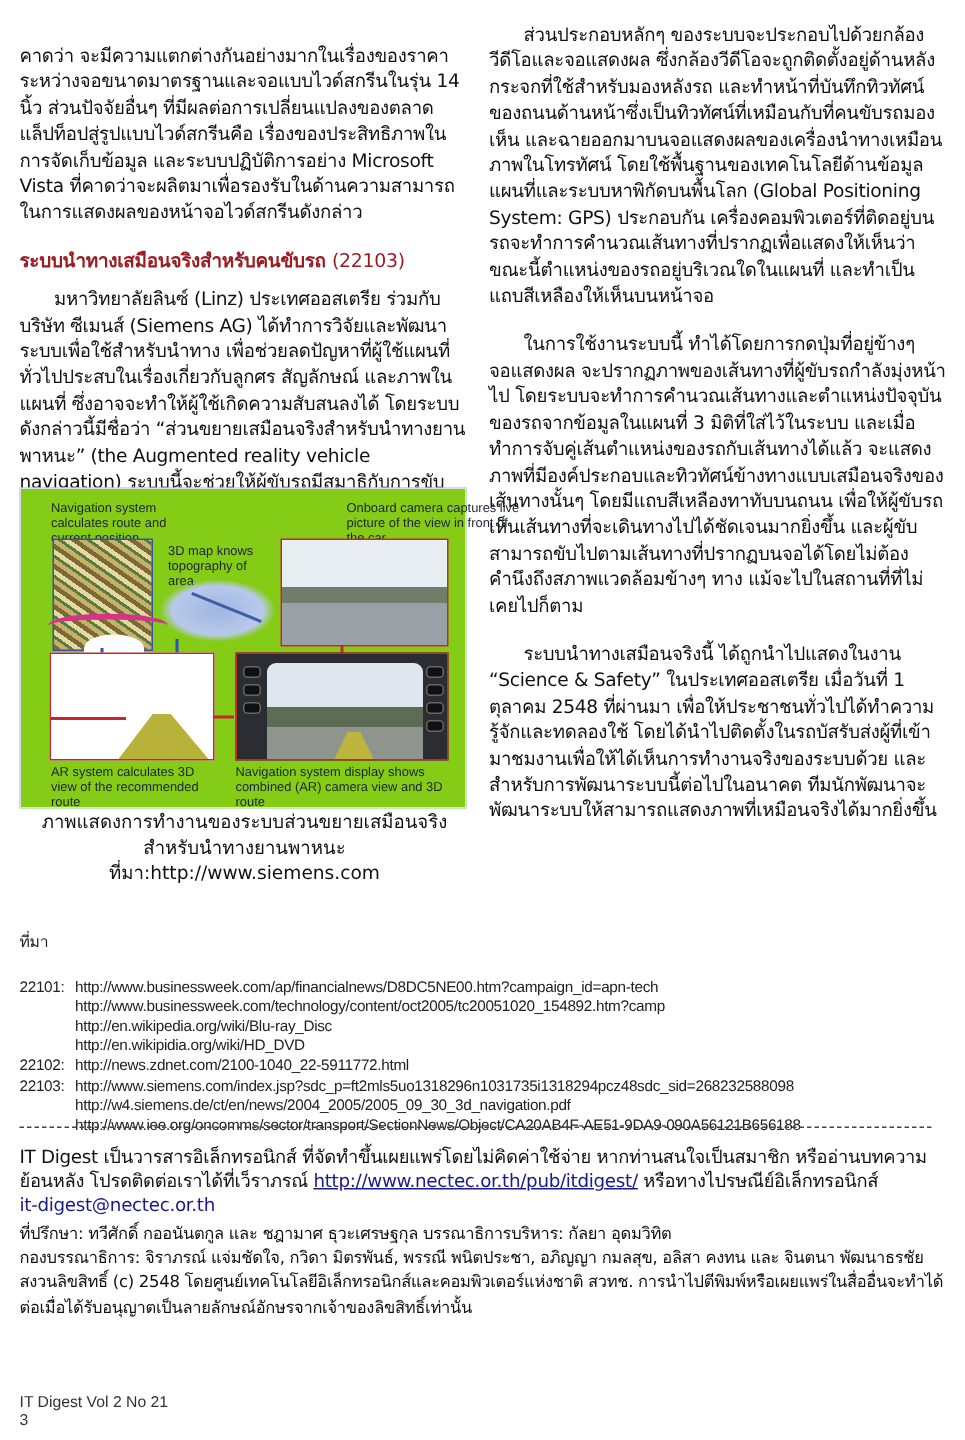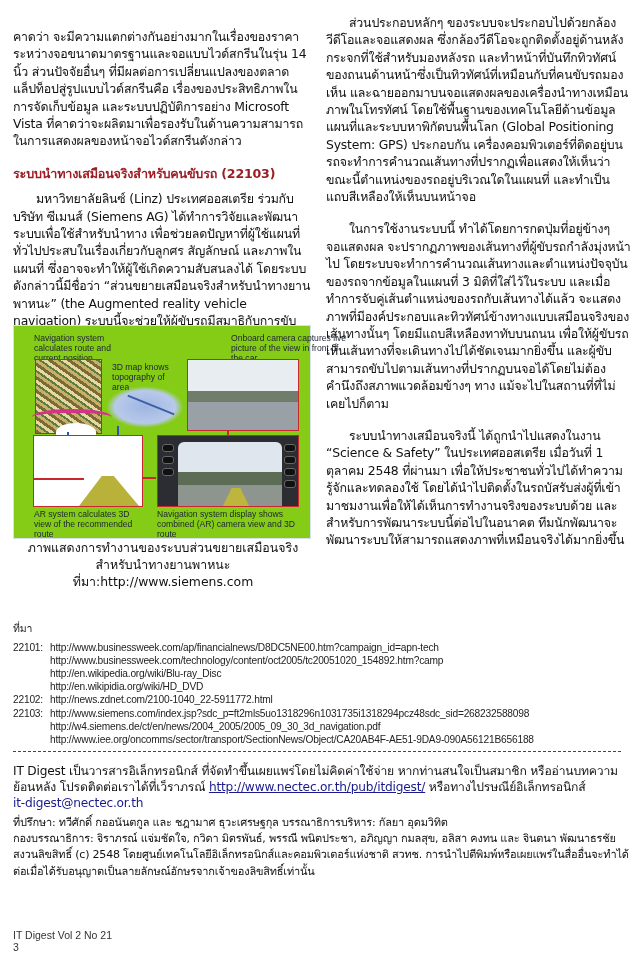--- a/index.html
+++ b/index.html
@@ -6,21 +6,21 @@
   body {
     width: 643px; height: 960px; position: relative; overflow: hidden;
     font-family: "DejaVu Sans", sans-serif; color: #111;
   }
   .col { position: absolute; font-size: 12.4px; line-height: 17.4px; letter-spacing: -0.2px; }
   .col-left { left: 13px; top: 28px; width: 300px; }
   .col-right { left: 326px; top: 14px; width: 306px; }
   p { margin: 0 0 15px 0; }
   .indent { text-indent: 23px; }
   .heading { color: #9b1c22; font-weight: bold; font-size: 12.6px; margin: 0 0 8px 0; }
-  .heading .num { font-weight: bold; }
+  .heading .num { font-weight: normal; }
 
   .figure {
     position: absolute; left: 13px; top: 325px; width: 296px; height: 212px;
     background: #84cc16; border: 1px solid #d8e0ec;
   }
   .fig-label { position: absolute; font-family: "Liberation Sans", sans-serif; font-size: 8.6px; line-height: 10px; color: #1e2433; }
   .fig-box { position: absolute; border: 1.5px solid #c9262f; background: #fff; overflow: hidden; }
   .map-box { position: absolute; left: 21px; top: 33px; width: 65px; height: 73px; border: 1.5px solid #3356a8;
      background: repeating-linear-gradient(35deg,#7a6a36 0 3px,#c8b06a 3px 6px,#5a7c3e 6px 8px,#e6d8a0 8px 11px); }
   .map-road { position: absolute; left: -4px; bottom: 8px; width: 80px; height: 12px; border-top: 4px solid #d43389; border-radius: 50% 50% 0 0; }
@@ -39,21 +39,21 @@
   .nav-inner { position: absolute; left: 20px; top: 6px; width: 104px; height: 74px; border-radius: 6px;
      background: linear-gradient(#dfe6ee 0 40%, #5c6c55 40% 58%, #8e958f 58% 100%); }
   .nav-road { position: absolute; left: 40px; bottom: 0; width: 36px; height: 28px; background: #bdb53d;
      clip-path: polygon(38% 0, 62% 0, 100% 100%, 0 100%); }
   .btn-dot { position: absolute; width: 10px; height: 6px; border-radius: 3px; background: #111; border: 1px solid #666; }
   .connector { position: absolute; height: 1.5px; background: #c9262f; }
 
   .caption { position: absolute; left: 13px; top: 539px; width: 300px; text-align: center; font-size: 12.4px; line-height: 17px; }
 
   .refs { position: absolute; left: 13px; top: 622px; width: 620px; font-family: "Liberation Sans", sans-serif; font-size: 10.2px; line-height: 13.1px; color: #222; letter-spacing: -0.2px; }
-  .refs .label { font-family: "DejaVu Sans", sans-serif; font-size: 10.5px; margin-bottom: 6px; }
+  .refs .label { font-family: "DejaVu Sans", sans-serif; font-size: 10.5px; margin-bottom: 17px; }
   .ref-row { display: flex; }
   .ref-key { width: 37px; flex: none; }
   .ref-urls { flex: 1; white-space: nowrap; overflow: hidden; }
 
   .divider { position: absolute; left: 13px; top: 751px; width: 608px; border-top: 1.2px dashed #444; }
   .footer-info { position: absolute; left: 13px; top: 763px; width: 620px; font-size: 12.2px; line-height: 16.2px; letter-spacing: -0.2px; }
   .footer-info a { color: #1a1a8c; text-decoration: underline; }
   .footer-info .email { color: #1a1a8c; margin-top: 20px; }
   .footer-credits { position: absolute; left: 13px; top: 815px; width: 620px; font-size: 11px; line-height: 16.2px; letter-spacing: -0.2px; }
 

